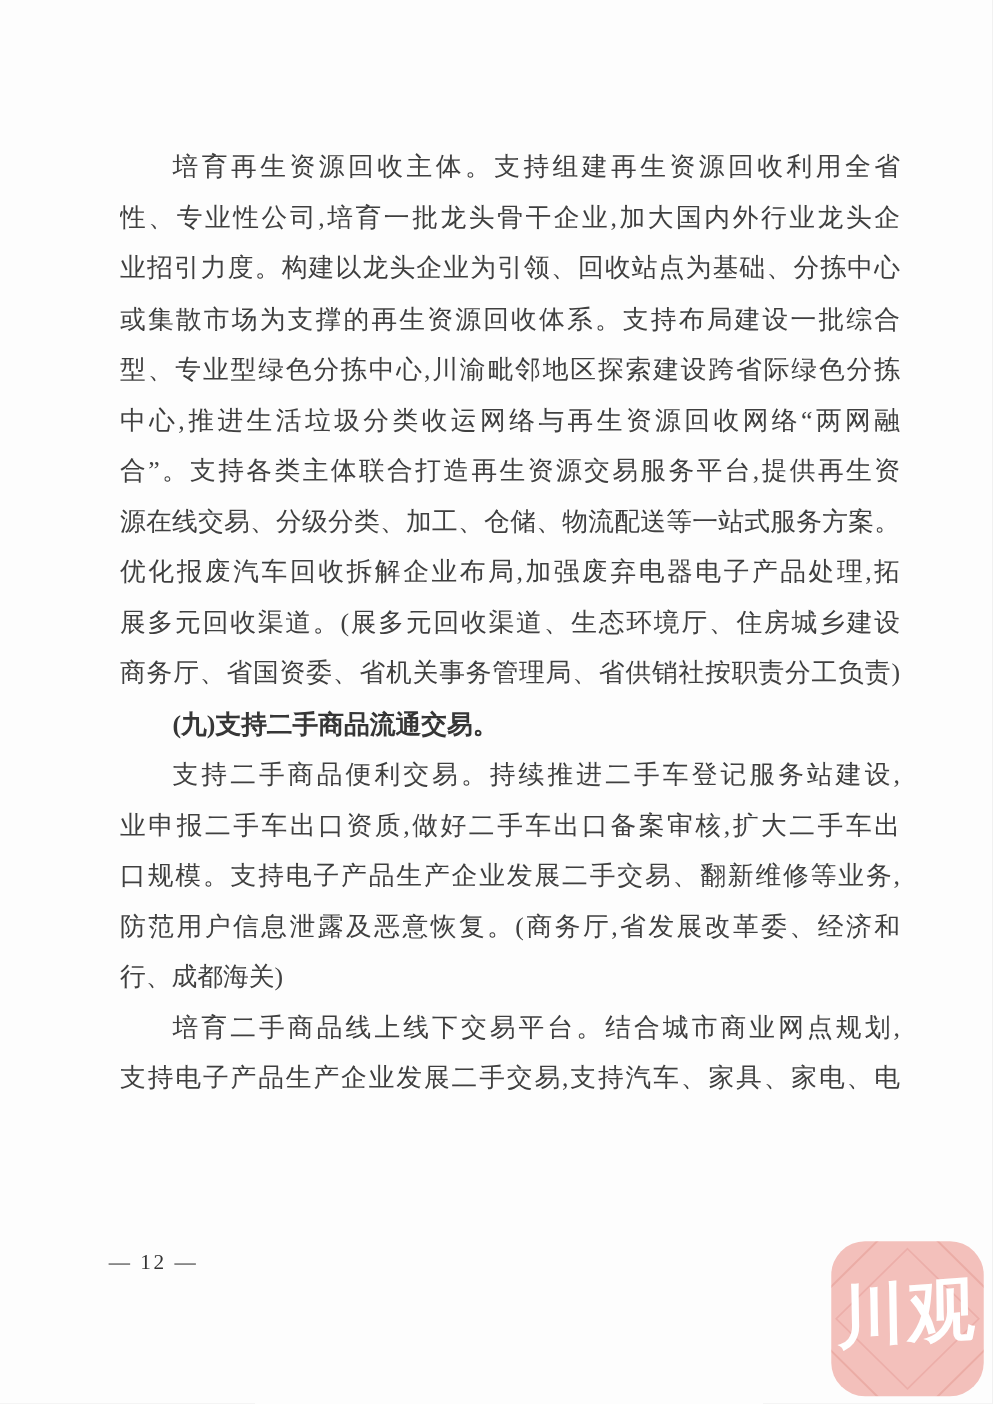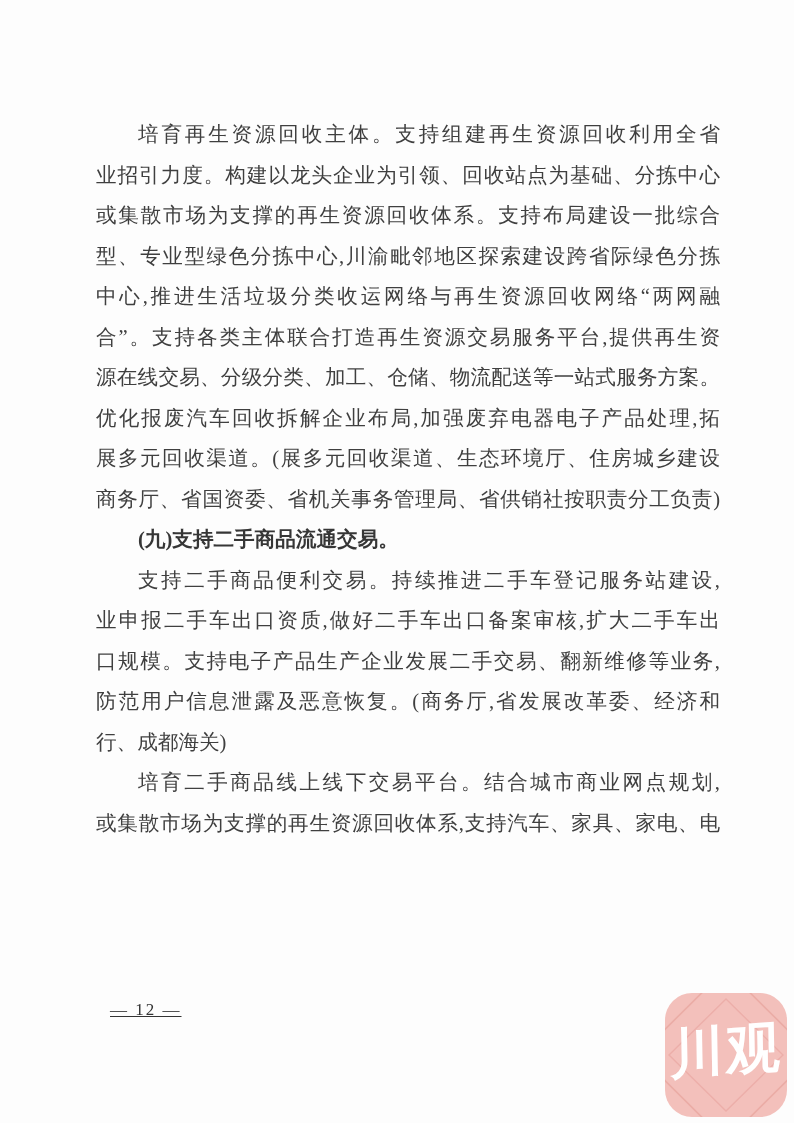--- a/index.html
+++ b/index.html
@@ -32,28 +32,27 @@
   }
   .line.indent { padding-left: 42px; }
   .line.nojustify {
     text-align: left;
     text-align-last: auto;
     white-space: nowrap;
   }
   .line.heading { font-weight: bold; color: #363636; }
   .footer {
     position: absolute;
-    left: 110px;
+    left: 87px;
     top: 998px;
     height: 24px;
     line-height: 24px;
     font-size: 17px;
     letter-spacing: 2px;
     color: #333333;
-    text-decoration: underline;
   }
   .watermark {
     position: absolute;
     left: 665px;
     top: 993px;
     width: 122px;
     height: 124px;
     border-radius: 27px;
     overflow: hidden;
   }
@@ -71,37 +70,38 @@
     font-family: "Liberation Serif", serif;
   }
 </style>
 </head>
 <body>
 
 <div class="page">
 
   <div class="doc-body" style="color: rgb(63, 63, 63);">
       <div class="line indent">培育再生资源回收主体。支持组建再生资源回收利用全省</div>
+      <div class="line">性、专业性公司,培育一批龙头骨干企业,加大国内外行业龙头企</div>
       <div class="line">业招引力度。构建以龙头企业为引领、回收站点为基础、分拣中心</div>
       <div class="line">或集散市场为支撑的再生资源回收体系。支持布局建设一批综合</div>
       <div class="line">型、专业型绿色分拣中心,川渝毗邻地区探索建设跨省际绿色分拣</div>
       <div class="line">中心,推进生活垃圾分类收运网络与再生资源回收网络“两网融</div>
       <div class="line">合”。支持各类主体联合打造再生资源交易服务平台,提供再生资</div>
       <div class="line">源在线交易、分级分类、加工、仓储、物流配送等一站式服务方案。</div>
       <div class="line">优化报废汽车回收拆解企业布局,加强废弃电器电子产品处理,拓</div>
       <div class="line">展多元回收渠道。(展多元回收渠道、生态环境厅、住房城乡建设厅、</div>
       <div class="line">商务厅、省国资委、省机关事务管理局、省供销社按职责分工负责)</div>
       <div class="line indent nojustify heading">(九)支持二手商品流通交易。</div>
       <div class="line indent">支持二手商品便利交易。持续推进二手车登记服务站建设,</div>
       <div class="line">业申报二手车出口资质,做好二手车出口备案审核,扩大二手车出</div>
       <div class="line">口规模。支持电子产品生产企业发展二手交易、翻新维修等业务,</div>
       <div class="line">防范用户信息泄露及恶意恢复。(商务厅,省发展改革委、经济和</div>
       <div class="line nojustify">行、成都海关)</div>
       <div class="line indent">培育二手商品线上线下交易平台。结合城市商业网点规划,</div>
-      <div class="line">或集散市场为支撑的再生资源回收体系,支持汽车、家具、家电、电</div>
+      <div class="line">支持电子产品生产企业发展二手交易,支持汽车、家具、家电、电</div>
     </div>
 
   <div class="footer">— 12 —</div>
 
   <div class="watermark" style="background: rgb(243, 192, 187);">
     <svg width="122" height="124" viewBox="0 0 122 124">
       <polygon points="61,-24 148,62 61,148 -26,62" fill="none" stroke="#e49a94" stroke-opacity="0.55" stroke-width="1.6"></polygon>
       <polygon points="61,6 118,62 61,118 4,62" fill="none" stroke="#e49a94" stroke-opacity="0.45" stroke-width="1.4"></polygon>
     </svg>
     <span class="wm-text" style="color: rgb(255, 255, 255);">川观</span>

